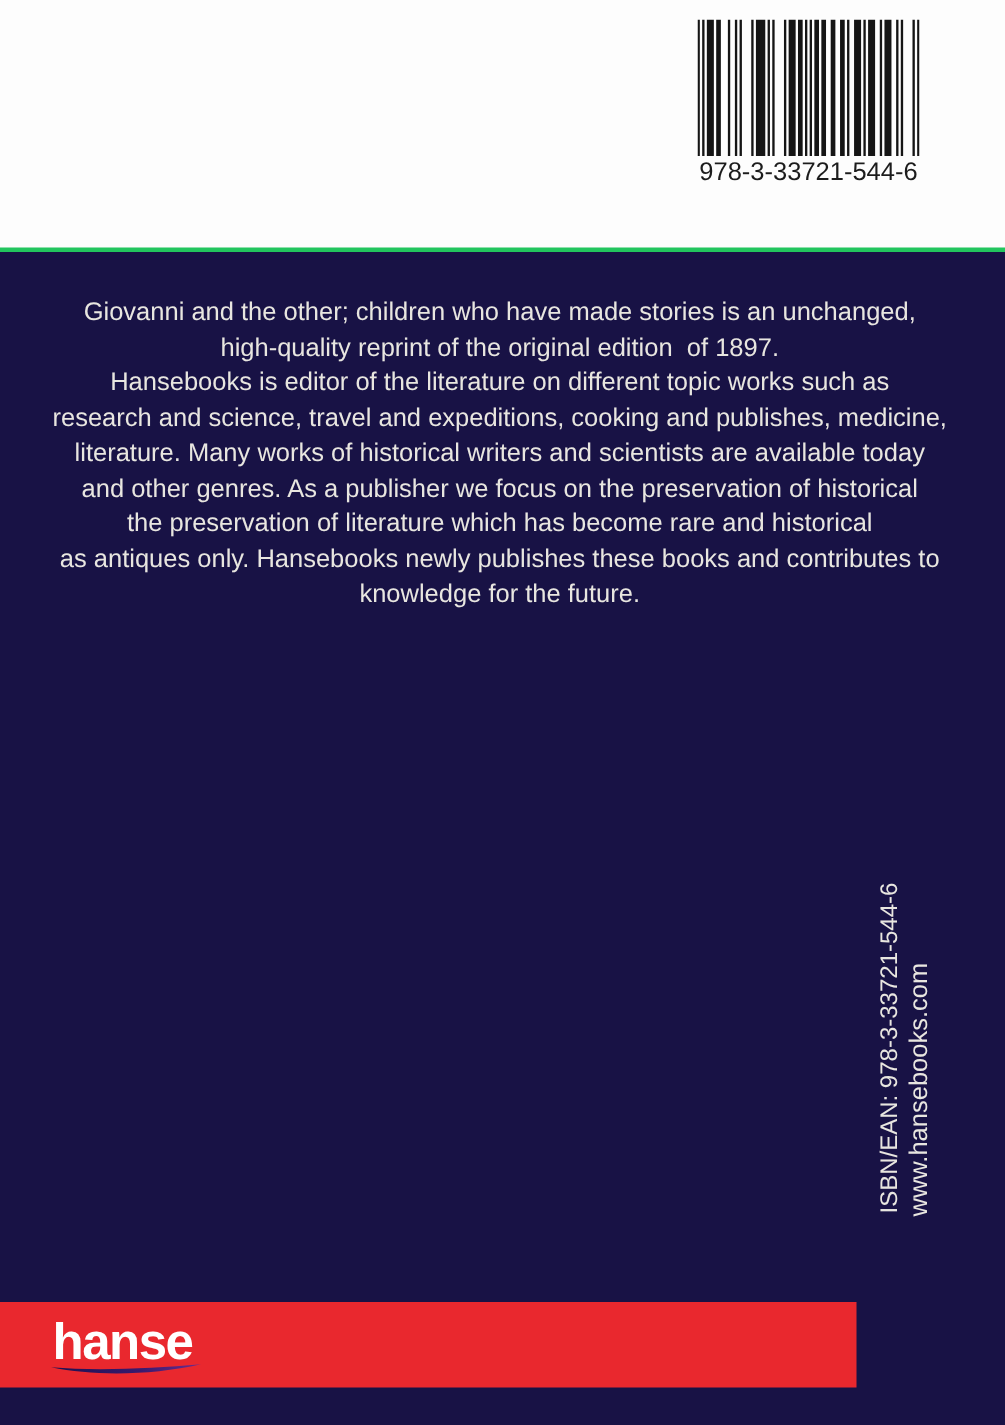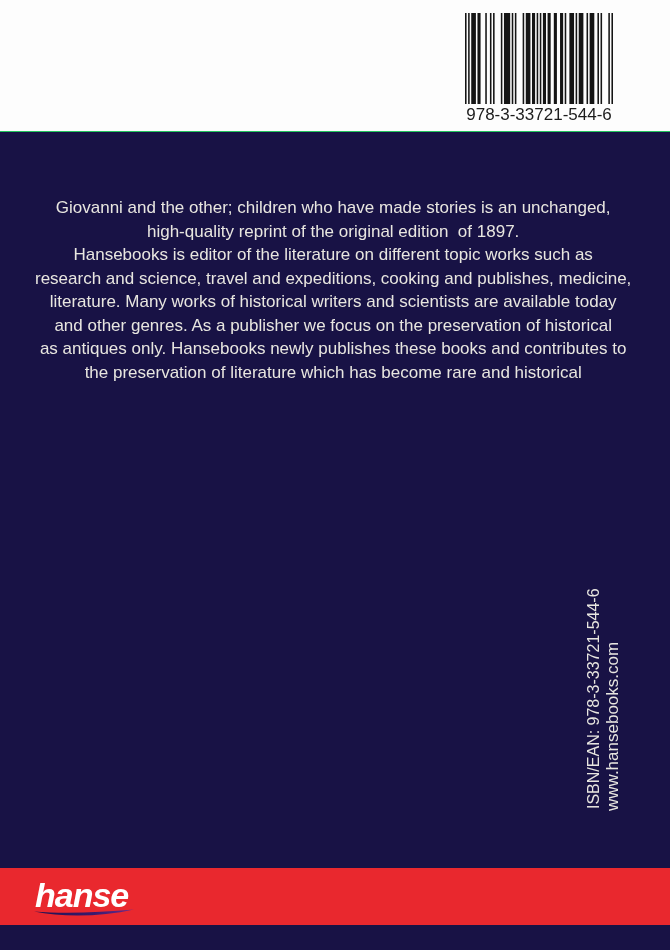--- a/index.html
+++ b/index.html
@@ -2,23 +2,23 @@
 <html style="--navy: #181245; --band-white: #fdfdfd; --red: #e9282e; --body-text: #e8e6e0;"><head>
 <meta charset="utf-8">
 <style>
   html,body{margin:0;padding:0;background:#2a2a2a;}
   .cover{
     position:relative;width:670px;height:950px;overflow:hidden;
     background:var(--navy,#181245);
     font-family:"Liberation Sans",sans-serif;
   }
   .white-band{
-    position:absolute;left:0;top:0;width:670px;height:132px;
+    position:absolute;left:0;top:0;width:670px;height:168px;
     background:var(--band-white,#fdfdfd);
-    border-bottom:1px solid #22c55e;
+    border-bottom:3px solid #22c55e;
     box-sizing:border-box;
   }
   .barcode-block{position:absolute;left:465px;top:13px;width:148px;}
   #barcode-svg{display:block;width:148px;height:91px;}
   .barcode-number{
     margin-top:1px;text-align:center;font-size:17px;color:#1c1c1c;
     white-space:nowrap;
   }
   #description{
     position:absolute;left:35px;top:196px;
@@ -26,23 +26,22 @@
     font-size:17px;line-height:23.5px;
   }
   .desc-line{white-space:pre;text-align:center;}
   .vert{
     position:absolute;transform-origin:0 0;transform:rotate(-90deg);
     white-space:nowrap;color:var(--body-text,#e8e6e0);
   }
   .isbn-vert{left:585px;top:809px;font-size:16px;line-height:17px;}
   .site-vert{left:604px;top:811px;font-size:17px;line-height:18px;}
   .red-bar{
-    position:absolute;left:0;top:868px;width:670px;height:57px;
+    position:absolute;left:0;top:868px;width:571px;height:57px;
     background:var(--red,#e9282e);
-    font-style:italic;
   }
   .logo{position:absolute;left:35px;top:10px;width:110px;height:46px;}
   .logo-text{
     display:block;font-size:34px;font-weight:bold;letter-spacing:-1px;
     color:#ffffff;line-height:1;
   }
   .swoosh{position:absolute;left:-2px;top:29px;width:102px;height:11px;display:block;}
 </style>
 </head>
 <body>
@@ -87,22 +86,23 @@
     </div>
   </div>
 
   <div id="description">
       <div class="desc-line">Giovanni and the other; children who have made stories is an unchanged,</div>
       <div class="desc-line">high-quality reprint of the original edition  of 1897.</div>
       <div class="desc-line">Hansebooks is editor of the literature on different topic works such as</div>
       <div class="desc-line">research and science, travel and expeditions, cooking and publishes, medicine,</div>
       <div class="desc-line">literature. Many works of historical writers and scientists are available today</div>
       <div class="desc-line">and other genres. As a publisher we focus on the preservation of historical</div>
+      <div class="desc-line">the preservation of literature which has become rare and historical</div>
       <div class="desc-line">as antiques only. Hansebooks newly publishes these books and contributes to</div>
-      <div class="desc-line">the preservation of literature which has become rare and historical</div>
+      <div class="desc-line">knowledge for the future.</div>
     </div>
 
   <div class="vert isbn-vert">ISBN/EAN: 978-3-33721-544-6</div>
   <div class="vert site-vert">www.hansebooks.com</div>
 
   <div class="red-bar">
     <div class="logo">
       <span class="logo-text" style="color: rgb(255, 255, 255);">hanse</span>
       <svg class="swoosh" viewBox="0 0 102 11">
         <defs>

